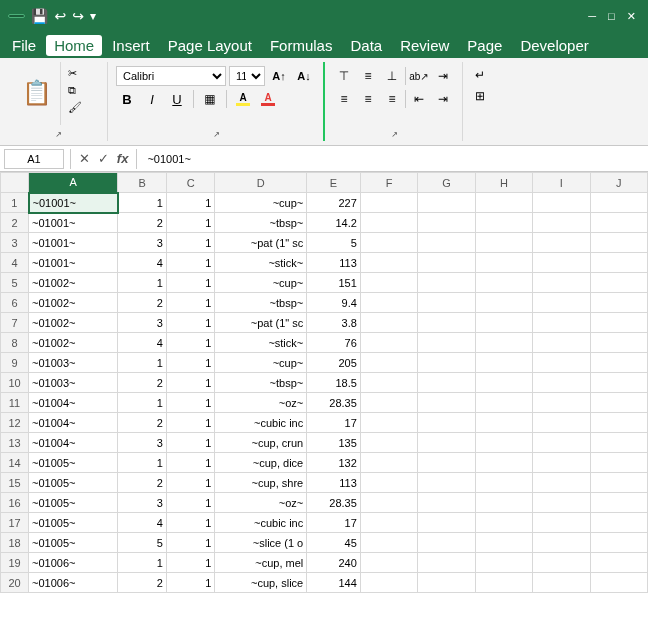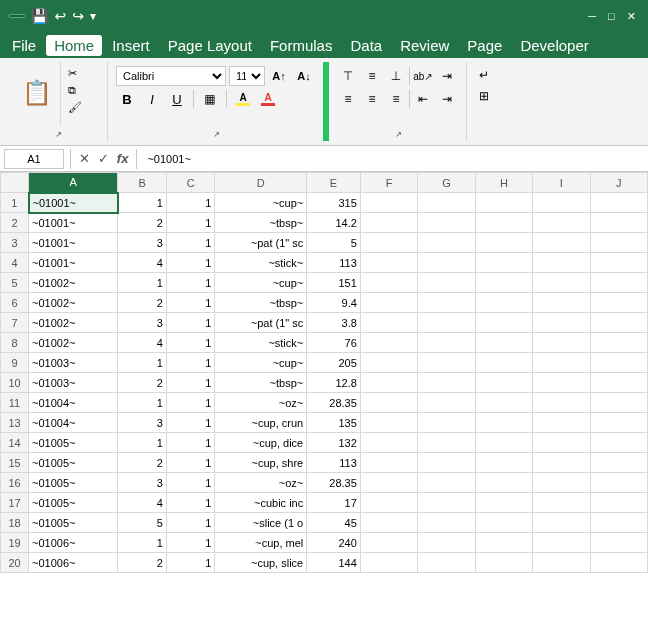--- a/index.html
+++ b/index.html
@@ -107,21 +107,21 @@
       align-items: center;
       justify-content: center;
       gap: 2px;
     }
 
     
     .font-group {
       display: flex;
       flex-direction: column;
       padding: 4px 8px 16px;
-      border-right: 6px solid #22c55e;
+      border-right: 2px solid #22c55e;
       position: relative;
       gap: 3px;
     }
     .font-row1 { display: flex; align-items: center; gap: 3px; }
     .font-row2 { display: flex; align-items: center; gap: 3px; }
     .font-select {
       width: 110px;
       height: 20px;
       font-size: 11px;
       border: 1px solid #c8c8c8;
@@ -437,21 +437,21 @@
         <th class="col-header">J</th>
       </tr>
     </thead>
     <tbody id="sheet-body">
     <tr>
           <th class="row-header">1</th>
           <td class="cell cell-text selected">~01001~</td>
           <td class="cell cell-num">1</td>
           <td class="cell cell-num">1</td>
           <td class="cell cell-num">~cup~</td>
-          <td class="cell cell-num">315</td>
+          <td class="cell cell-num">227</td>
           <td class="cell"></td>
           <td class="cell"></td>
           <td class="cell"></td>
           <td class="cell"></td>
           <td class="cell"></td>
         </tr>
         <tr>
           <th class="row-header">2</th>
           <td class="cell cell-text">~01001~</td>
           <td class="cell cell-num">2</td>
@@ -554,34 +554,47 @@
           <td class="cell"></td>
           <td class="cell"></td>
           <td class="cell"></td>
         </tr>
         <tr>
           <th class="row-header">10</th>
           <td class="cell cell-text">~01003~</td>
           <td class="cell cell-num">2</td>
           <td class="cell cell-num">1</td>
           <td class="cell cell-num">~tbsp~</td>
-          <td class="cell cell-num">12.8</td>
+          <td class="cell cell-num">18.5</td>
           <td class="cell"></td>
           <td class="cell"></td>
           <td class="cell"></td>
           <td class="cell"></td>
           <td class="cell"></td>
         </tr>
         <tr>
           <th class="row-header">11</th>
           <td class="cell cell-text">~01004~</td>
           <td class="cell cell-num">1</td>
           <td class="cell cell-num">1</td>
           <td class="cell cell-num">~oz~</td>
           <td class="cell cell-num">28.35</td>
+          <td class="cell"></td>
+          <td class="cell"></td>
+          <td class="cell"></td>
+          <td class="cell"></td>
+          <td class="cell"></td>
+        </tr>
+        <tr>
+          <th class="row-header">12</th>
+          <td class="cell cell-text">~01004~</td>
+          <td class="cell cell-num">2</td>
+          <td class="cell cell-num">1</td>
+          <td class="cell cell-num">~cubic inc</td>
+          <td class="cell cell-num">17</td>
           <td class="cell"></td>
           <td class="cell"></td>
           <td class="cell"></td>
           <td class="cell"></td>
           <td class="cell"></td>
         </tr>
         <tr>
           <th class="row-header">13</th>
           <td class="cell cell-text">~01004~</td>
           <td class="cell cell-num">3</td>

